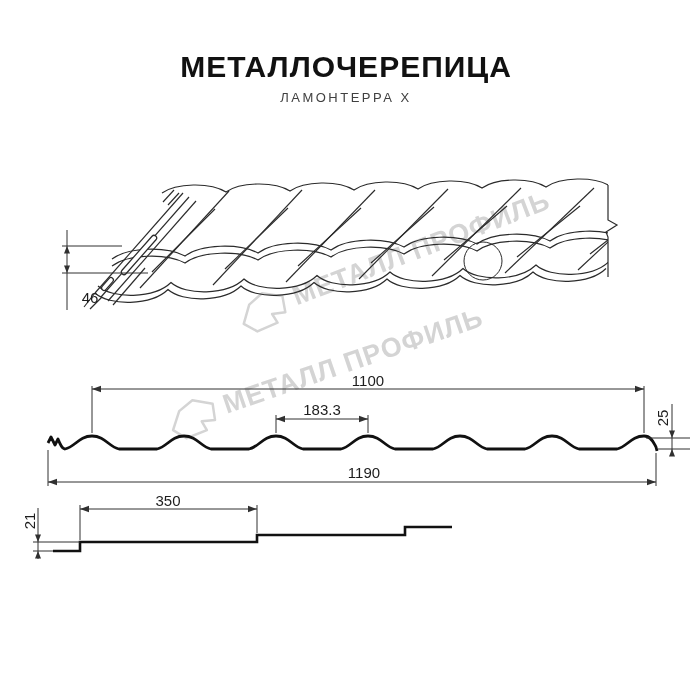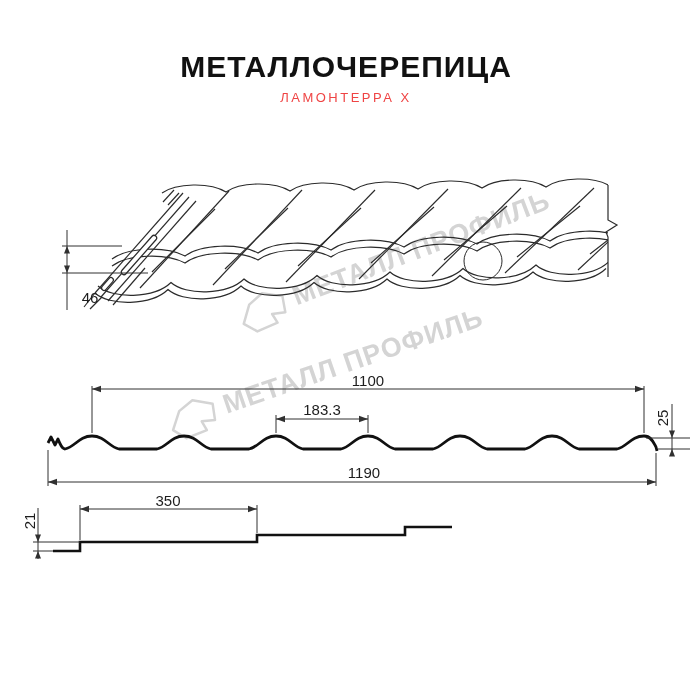--- a/index.html
+++ b/index.html
@@ -1,21 +1,21 @@
 <!DOCTYPE html>
 <html><head>
 <meta charset="utf-8">
 <style>
   html,body{margin:0;padding:0;background:#fff;}
   body{width:700px;height:700px;position:relative;overflow:hidden;
        font-family:"Liberation Sans", sans-serif;}
   .page{position:absolute;inset:0;background:#fff;}
   .title-block{position:absolute;top:50px;left:0;width:692px;text-align:center;}
   .page-title{font-size:30px;font-weight:bold;color:#111;letter-spacing:1px;line-height:1.1;}
-  .page-subtitle{margin-top:7px;font-size:13px;font-weight:400;color:#ef4444;letter-spacing:2.5px;}
+  .page-subtitle{margin-top:7px;font-size:13px;font-weight:400;color:#404040;letter-spacing:2.5px;}
   svg{position:absolute;left:0;pointer-events:none;}
   .wm-text{font-size:27px;font-weight:bold;letter-spacing:1px;}
   .dim-text{font-size:15px;fill:#1d1d1d;}
 </style>
 </head>
 <body>
 
 <div class="page">
 
   <div class="title-block">

